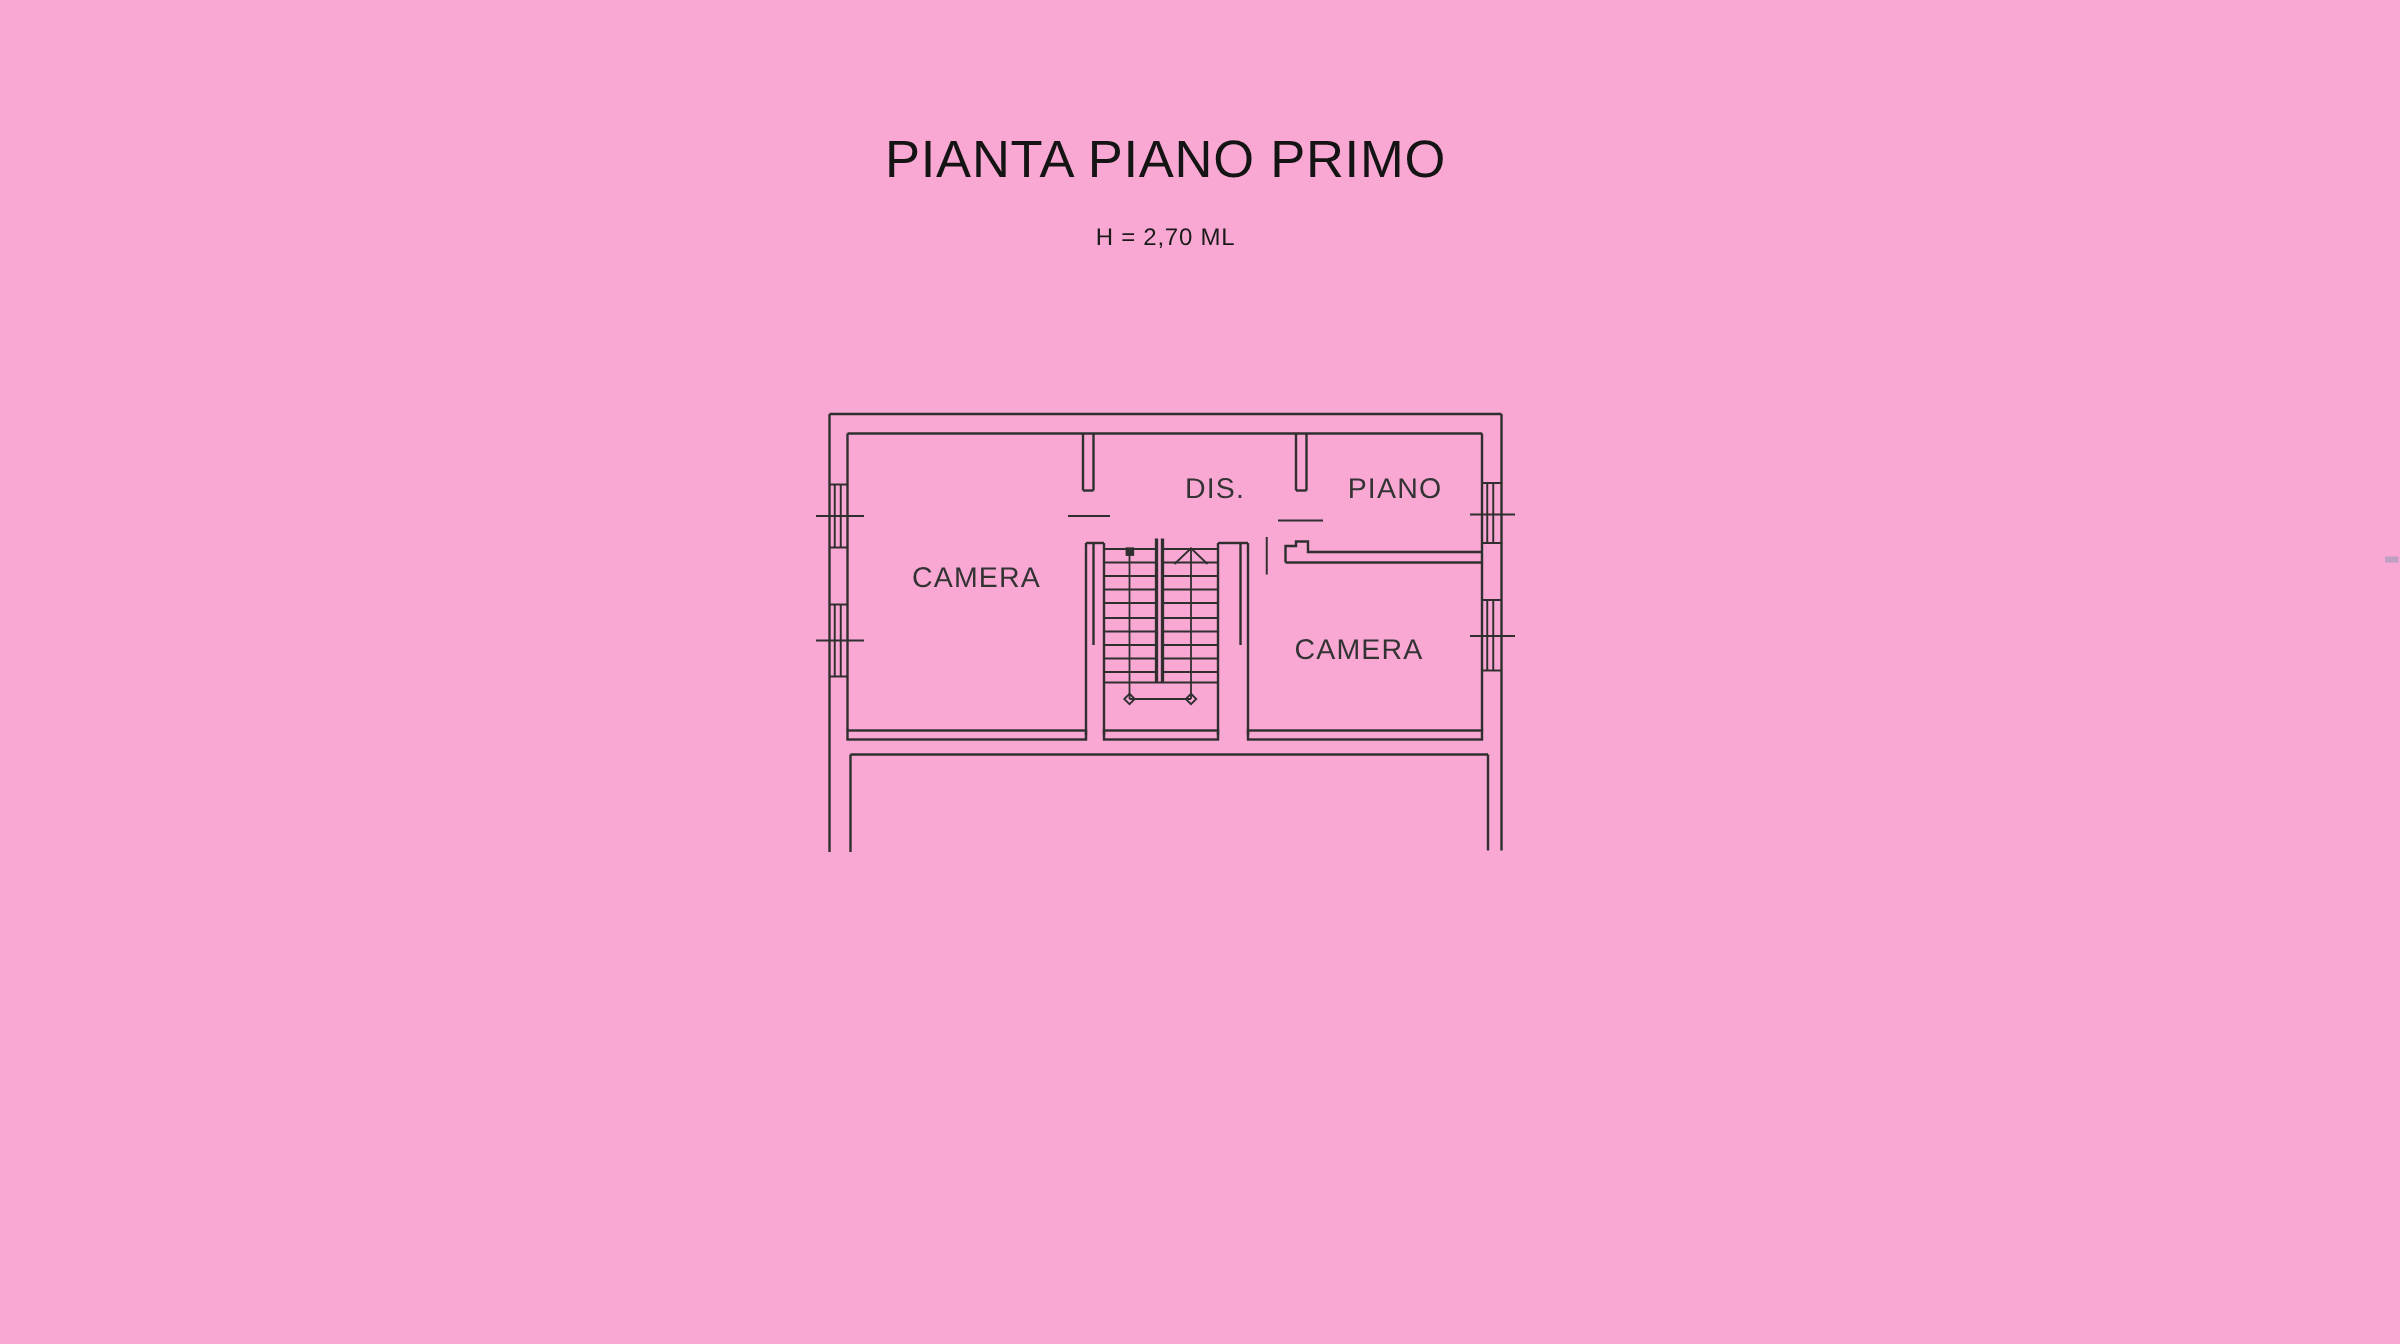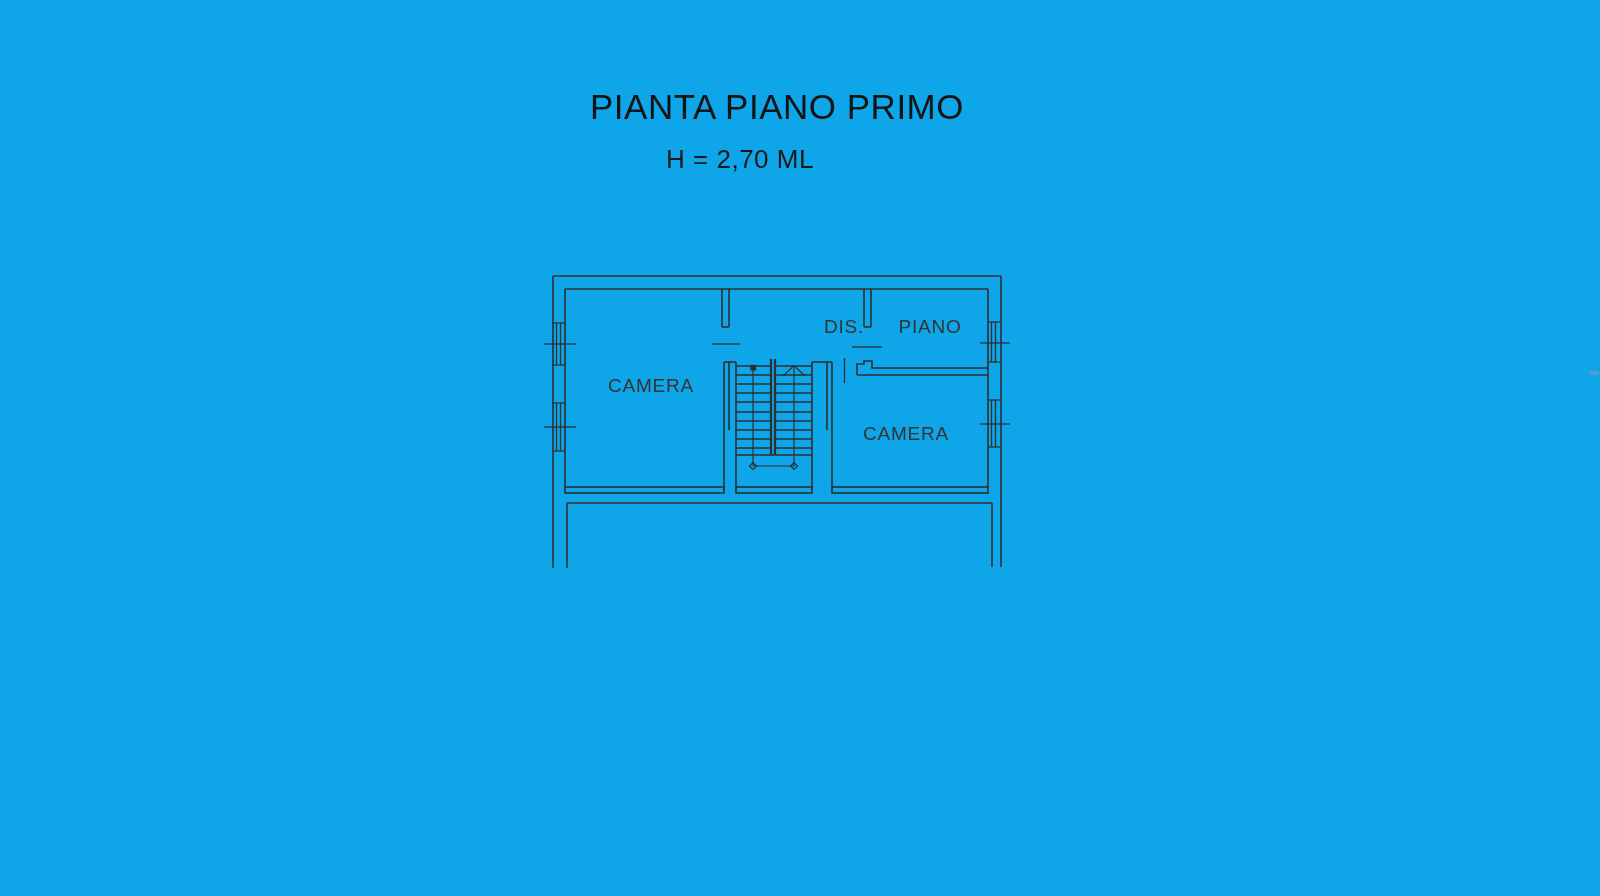--- a/index.html
+++ b/index.html
@@ -8,52 +8,52 @@
     width: 1600px;
     height: 896px;
     background: #ffffff;
     overflow: hidden;
     font-family: "Liberation Sans", sans-serif;
   }
   .page {
     position: relative;
     width: 1600px;
     height: 896px;
-    background: #0ea5e9;
+    background: #f9a8d4;
   }
   .drawing-title {
     position: absolute;
     left: 777px;
     top: 107px;
     transform: translate(-50%, -50%);
     font-size: 35px;
     letter-spacing: 0.5px;
     color: #141414;
     white-space: nowrap;
   }
   .drawing-subtitle {
     position: absolute;
-    left: 740px;
+    left: 777px;
     top: 159px;
     transform: translate(-50%, -50%);
-    font-size: 26px;
+    font-size: 16px;
     letter-spacing: 0.5px;
     color: #1a1a1a;
     white-space: nowrap;
   }
   .room-label {
     position: absolute;
     transform: translate(-50%, -50%);
     font-size: 19px;
     letter-spacing: 0.8px;
     color: #333333;
     white-space: nowrap;
   }
   #label-camera-left  { left: 651px; top: 386px; }
-  #label-dis          { left: 844px; top: 327px; }
+  #label-dis          { left: 810px; top: 327px; }
   #label-bagno        { left: 930px; top: 327px; }
   #label-camera-right { left: 906px; top: 434px; }
 
   svg.plan {
     position: absolute;
     left: 0;
     top: 0;
   }
   .w  { stroke: #2f2f2f; stroke-width: 1.6; fill: none; }   
   .t  { stroke: #2f2f2f; stroke-width: 1.3; fill: none; }   

